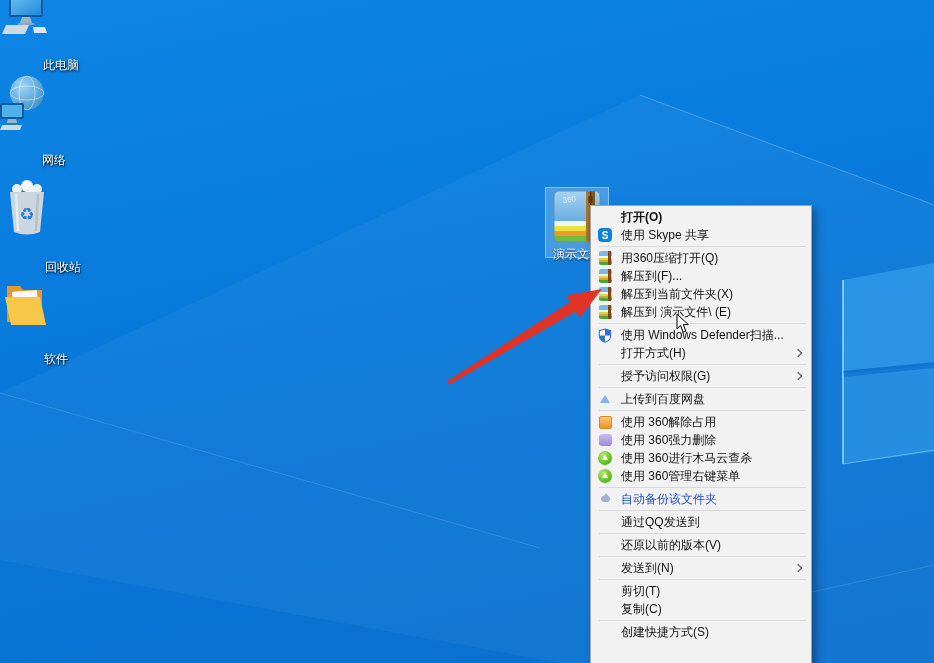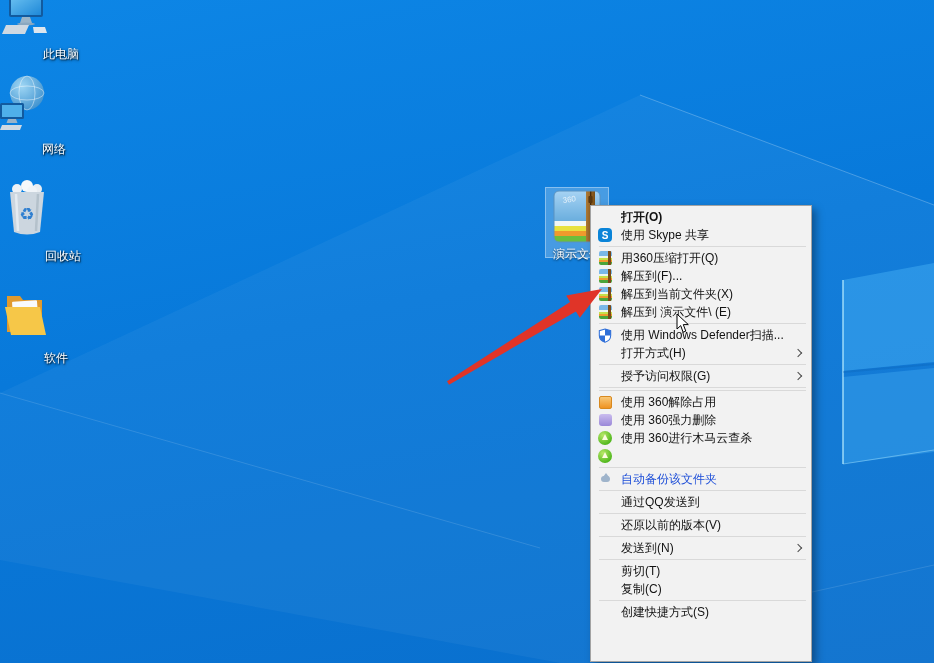--- a/index.html
+++ b/index.html
@@ -10,21 +10,21 @@
   }
   .desktop{
     position:absolute;inset:0;
     background:linear-gradient(168deg,#0d86e6 0%,#0879da 45%,#0a6fcd 100%);
   }
   .wall{position:absolute;left:0;top:0;z-index:1;pointer-events:none;}
 
   
   .dicon{position:absolute;width:48px;text-align:center;z-index:2;cursor:default;}
   .dicon .dlbl{
-    margin-top:8px;color:#fff;font-size:12px;line-height:13px;
+    margin-top:19px;color:#fff;font-size:12px;line-height:13px;
     text-shadow:0 1px 3px rgba(0,0,0,.85),1px 1px 1px rgba(0,0,0,.55);
     white-space:nowrap;
     padding-left:42px;
   }
 
   
   .file-sel{
     position:absolute;left:545px;top:187px;width:64px;height:71px;z-index:2;
     background:rgba(130,185,235,.48);border:1px solid rgba(170,210,245,.65);
     box-sizing:border-box;text-align:center;
@@ -144,21 +144,21 @@
       <circle cx="30" cy="9" r="5" fill="#e8edf2"></circle>
       <circle cx="25" cy="11" r="5" fill="#f0f4f8"></circle>
       <path d="M3 12 L37 12 L33 52 Q20 57 7 52 Z" fill="#ccd6df"></path>
       <path d="M9 14 L11 51" stroke="#e4ebf1" stroke-width="2.5" fill="none"></path>
       <path d="M31 14 L29 51" stroke="#b4c1cb" stroke-width="2.5" fill="none"></path>
       <text x="20" y="40" font-size="17" fill="#2f7fd0" text-anchor="middle">♻</text>
     </svg>
     <div class="dlbl">回收站</div>
   </div>
 
-  <div class="dicon" style="left:2px;top:290px;">
+  <div class="dicon" style="left:2px;top:280px;">
     <svg width="44" height="50" viewBox="0 0 44 50">
       <path d="M3 6 h13 l3 4 h19 v32 h-35 z" fill="#e09a2e"></path>
       <rect x="9" y="11" width="25" height="31" rx="1" fill="#f8fafc" transform="rotate(-4 21 26)"></rect>
       <rect x="12" y="17" width="12" height="2.4" fill="#58a840"></rect>
       <rect x="12" y="22" width="15" height="2.4" fill="#80c060"></rect>
       <rect x="25" y="27" width="8" height="8" fill="#3f8fd8"></rect>
       <path d="M1 17 L36 17 L42 45 L7 45 Z" fill="#f6c748"></path>
     </svg>
     <div class="dlbl">软件</div>
   </div>
@@ -251,20 +251,26 @@
     </div>
     <div class="msep"></div>
 
     <div class="mi">
       <span class="ico"></span>
       <span class="lbl">授予访问权限(G)</span>
       <span class="chev"></span>
     </div>
     <div class="msep"></div>
 
+    <div class="mi">
+      <span class="ico">
+          <span class="ic-baidu"></span>
+        </span>
+      <span class="lbl">上传到百度网盘</span>
+    </div>
     <div class="msep"></div>
 
     <div class="mi">
       <span class="ico">
           <span class="ic-360orange"></span>
         </span>
       <span class="lbl">使用 360解除占用</span>
     </div>
     <div class="mi">
       <span class="ico">
@@ -275,20 +281,21 @@
     <div class="mi">
       <span class="ico">
           <span class="ic-360green"></span>
         </span>
       <span class="lbl">使用 360进行木马云查杀</span>
     </div>
     <div class="mi">
       <span class="ico">
           <span class="ic-360green"></span>
         </span>
+      <span class="lbl">使用 360管理右键菜单</span>
     </div>
     <div class="msep"></div>
 
     <div class="mi disabled">
       <span class="ico">
           <span class="ic-backup"></span>
         </span>
       <span class="lbl">自动备份该文件夹</span>
     </div>
     <div class="msep"></div>

